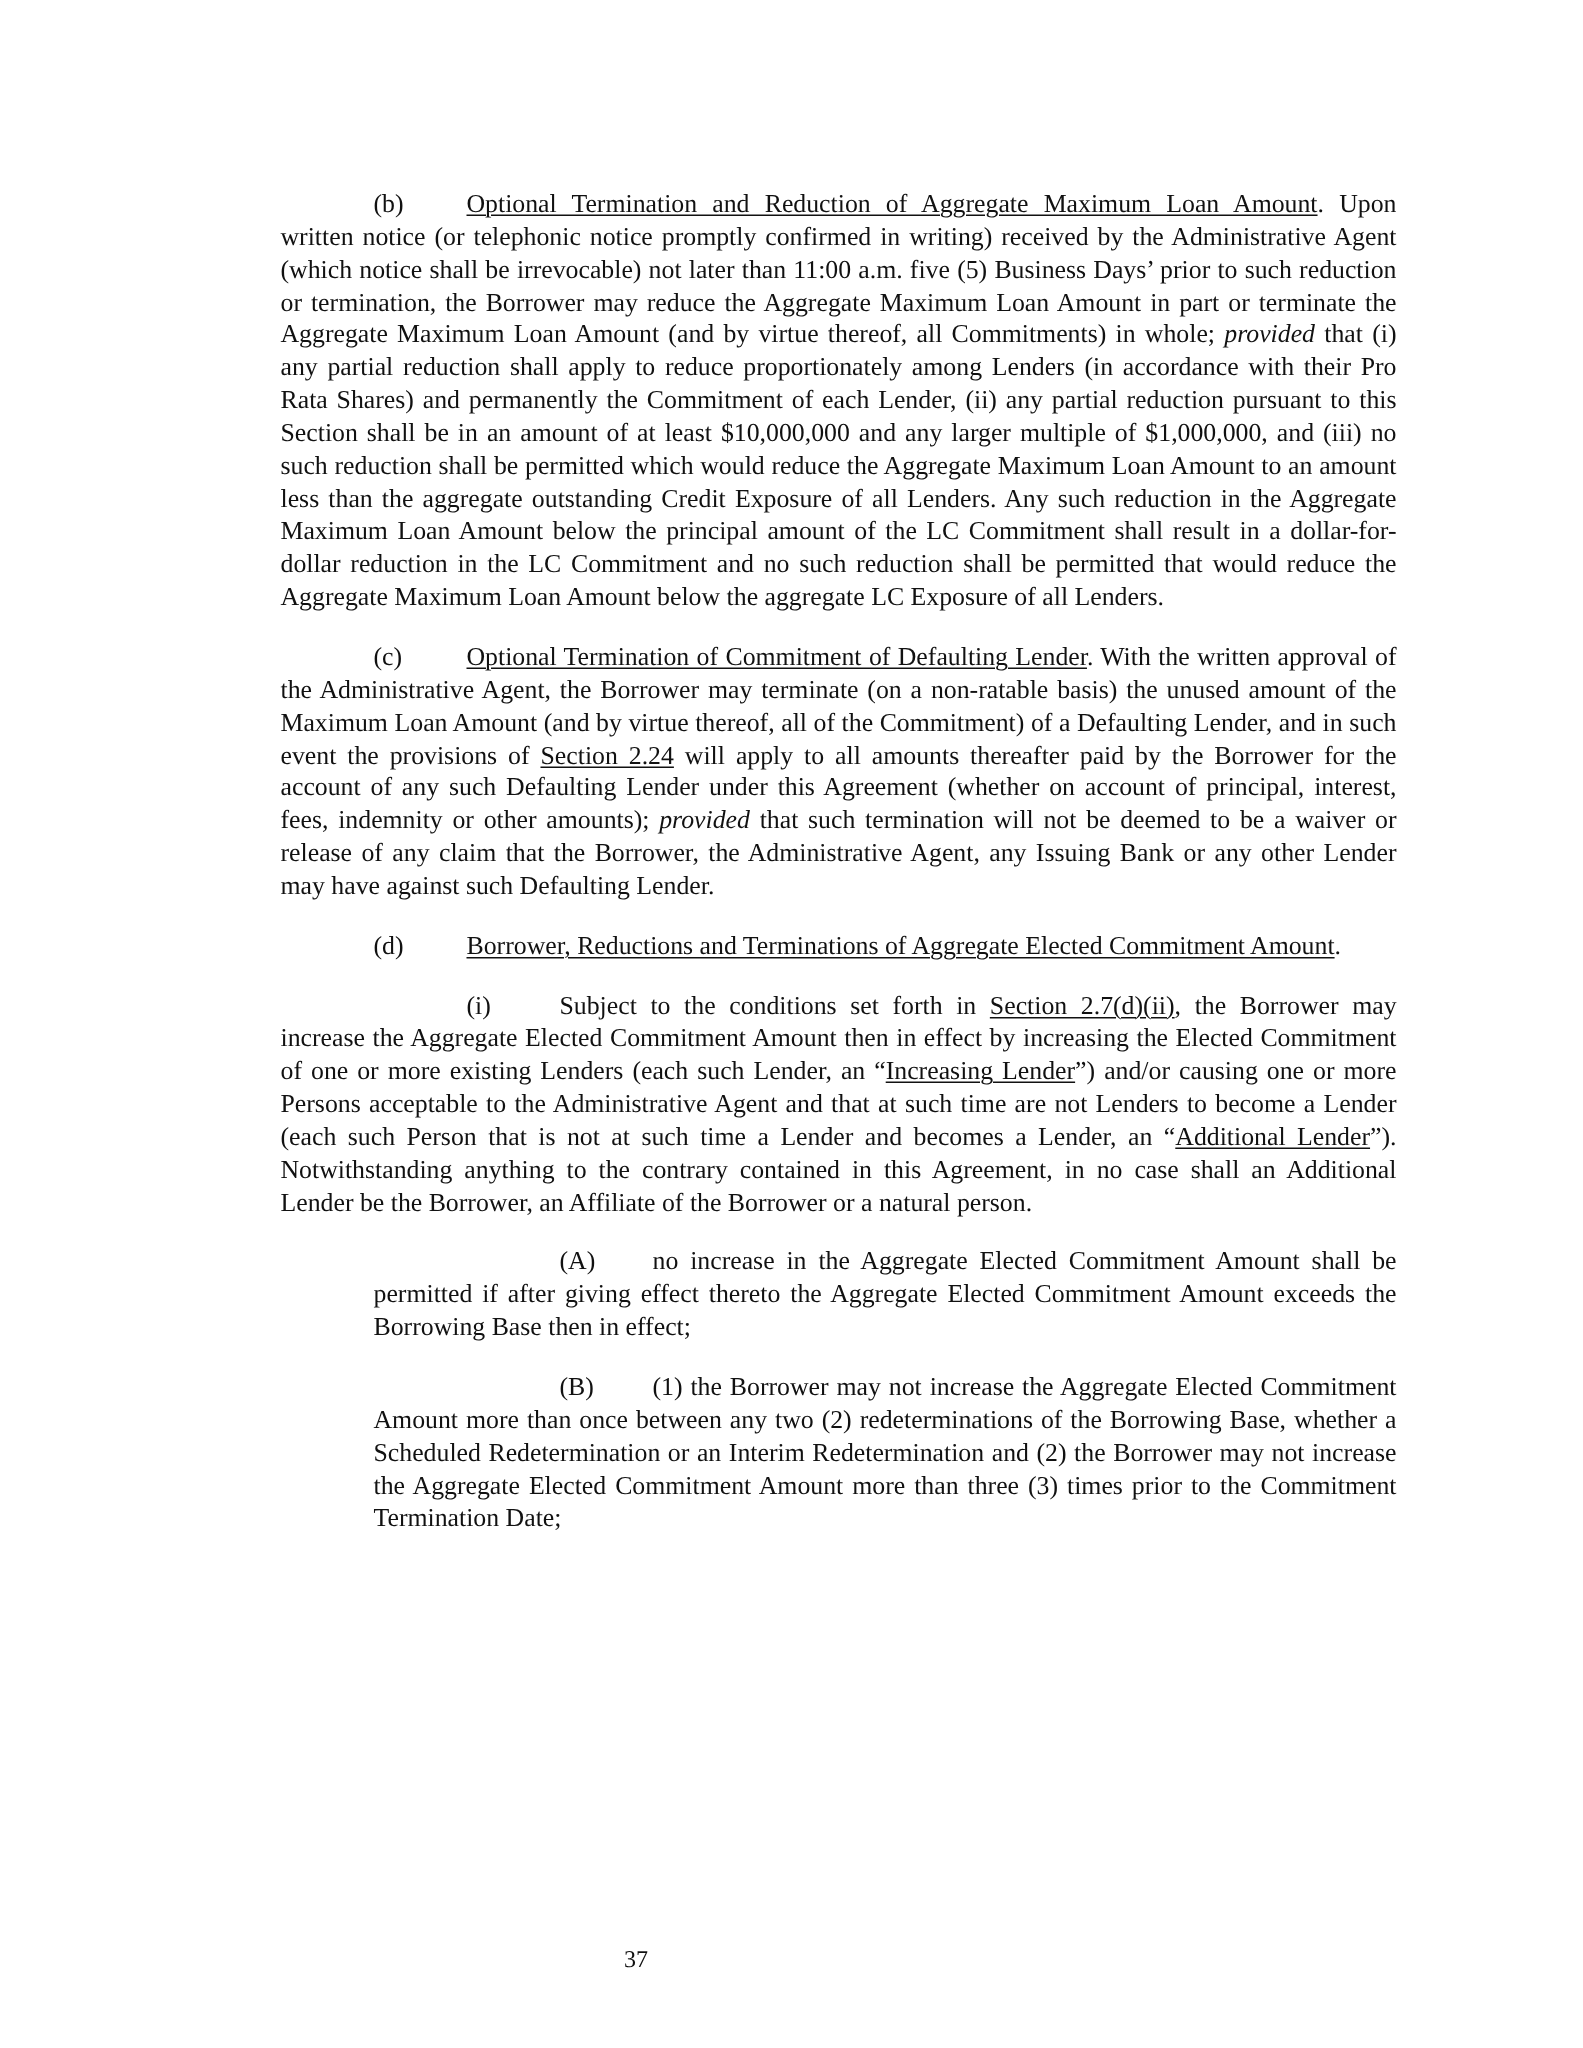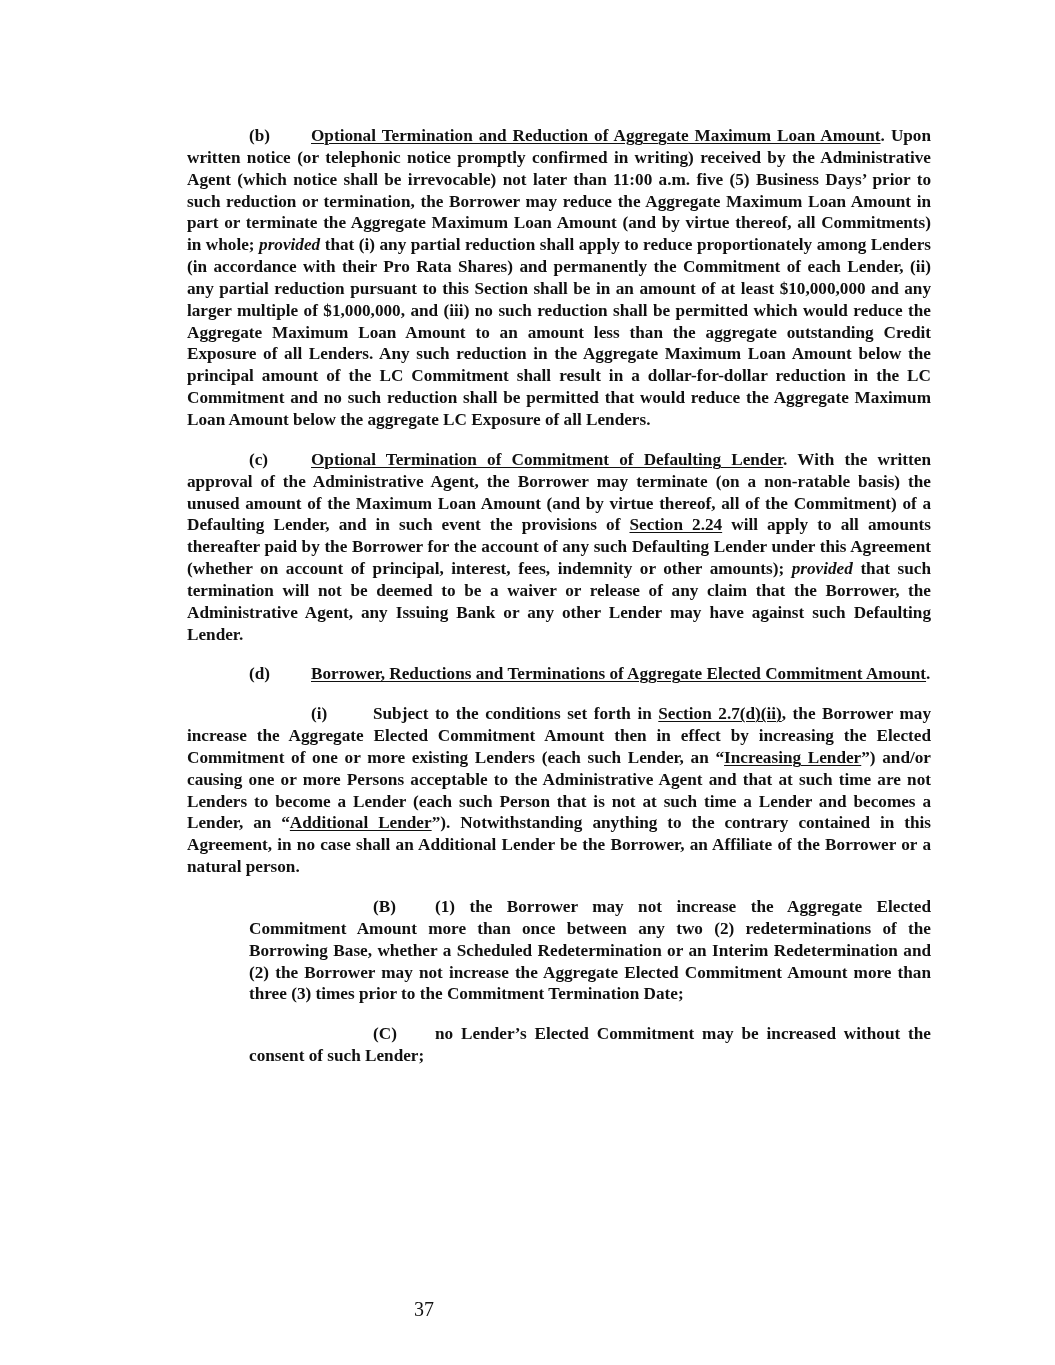--- a/index.html
+++ b/index.html
@@ -8,51 +8,51 @@
     position: absolute;
     left: 187px;
     top: 125px;
     width: 744px;
     font-family: "Liberation Serif", "DejaVu Serif", serif;
     font-size: 17.2px;
     line-height: 21.85px;
     color: #111111;
   }
   p { margin: 0; text-align: justify; }
-  .para { margin-bottom: 18px; font-weight: bold; }
+  .para { margin-bottom: 18px; }
   .ind1 { text-indent: 62px; }
   .ind2 { text-indent: 124px; }
   .sub { margin-left: 62px; text-indent: 124px; }
   .label { display: inline-block; width: 62px; text-indent: 0; }
   .u { text-decoration: underline; text-underline-offset: 2px; text-decoration-thickness: 1px; }
   .i { font-style: italic; }
   .page-number {
     position: absolute;
     left: 0; width: 848px;
     top: 1298px;
     text-align: center;
     font-family: "Liberation Serif", "DejaVu Serif", serif;
-    font-size: 20px;
+    font-size: 16px;
     color: #111111;
   }
 </style>
 </head>
 <body>
 
 <div class="page">
 
   <p class="para ind1"><span class="label">(b)</span><span class="u">Optional Termination and Reduction of Aggregate Maximum Loan Amount</span><span>.</span><span> Upon written notice (or telephonic notice promptly confirmed in writing) received by the Administrative Agent (which notice shall be irrevocable)  not later than 11:00 a.m. five (5) Business Days’ prior to such reduction or termination, the Borrower may reduce the Aggregate Maximum Loan Amount in part or terminate the Aggregate Maximum Loan Amount (and by virtue thereof, all Commitments) in whole; </span><span class="i">provided</span><span> that (i) any partial reduction shall apply to reduce proportionately among Lenders (in accordance with their Pro Rata Shares) and permanently the Commitment of each Lender, (ii) any partial reduction pursuant to this Section shall be in an amount of at least $10,000,000 and any larger multiple of $1,000,000, and (iii) no such reduction shall be permitted which would reduce the Aggregate Maximum Loan Amount to an amount less than the aggregate outstanding Credit Exposure of all Lenders.  Any such reduction in the Aggregate Maximum Loan Amount below the principal amount of the LC Commitment shall result in a dollar-for-dollar reduction in the LC Commitment and no such reduction shall be permitted that would reduce the Aggregate Maximum Loan Amount below the aggregate LC Exposure of all Lenders.</span></p>
 
   <p class="para ind1"><span class="label">(c)</span><span class="u">Optional Termination of Commitment of Defaulting Lender</span><span>.</span><span>  With the written approval of the Administrative Agent, the Borrower may terminate (on a non-ratable basis) the unused amount of the Maximum Loan Amount (and by virtue thereof, all of the Commitment) of a Defaulting Lender, and in such event the provisions of </span><span class="u">Section 2.24</span><span> will apply to all amounts thereafter paid by the Borrower for the account of any such Defaulting Lender under this Agreement (whether on account of principal, interest, fees, indemnity or other amounts); </span><span class="i">provided</span><span> that such termination will not be deemed to be a waiver or release of any claim that the Borrower, the Administrative Agent, any Issuing Bank or any other Lender may have against such Defaulting Lender.</span></p>
 
   <p class="para ind1"><span class="label">(d)</span><span class="u">Borrower, Reductions and Terminations of Aggregate Elected Commitment Amount</span><span>.</span></p>
 
   <p class="para ind2"><span class="label">(i)</span><span>Subject to the conditions set forth in </span><span class="u">Section 2.7(d)(ii)</span><span>, the Borrower may increase the Aggregate Elected Commitment Amount then in effect by increasing the Elected Commitment of one or more existing Lenders (each such Lender, an “</span><span class="u">Increasing Lender</span><span>”) and/or causing one or more Persons acceptable to the Administrative Agent and that at such time are not Lenders to become a Lender (each such Person that is not at such time a Lender and becomes a Lender, an “</span><span class="u">Additional Lender</span><span>”).  Notwithstanding anything to the contrary contained in this Agreement, in no case shall an Additional Lender be the Borrower, an Affiliate of the Borrower or a natural person.</span></p>
 
 
+  <p class="para sub"><span class="label">(A)</span><span>no increase in the Aggregate Elected Commitment Amount shall be permitted if after giving effect thereto the Aggregate Elected Commitment Amount exceeds the Borrowing Base then in effect;</span></p>
 
   <p class="para sub"><span class="label">(B)</span><span>(1) the Borrower may not increase the Aggregate Elected Commitment Amount more than once between any two (2) redeterminations of the Borrowing Base, whether a Scheduled Redetermination or an Interim Redetermination and (2) the Borrower may not increase the Aggregate Elected Commitment Amount more than three (3) times prior to the Commitment Termination Date;</span></p>
 
-  <p class="para sub"><span class="label">(C)</span><span>no Lender’s Elected Commitment may be increased without the consent of such Lender;</span></p>
 
 </div>
 
 <div class="page-number">37</div>
 
 </body></html>

